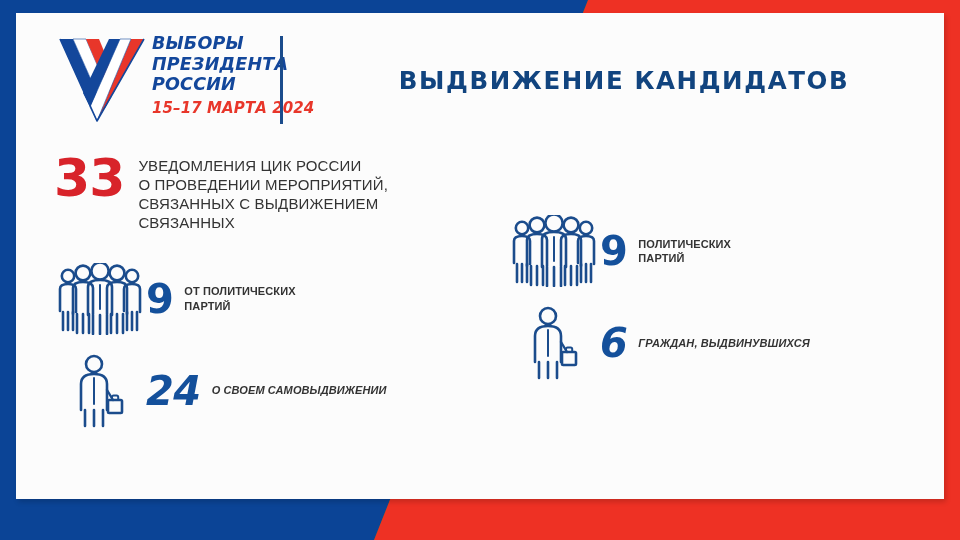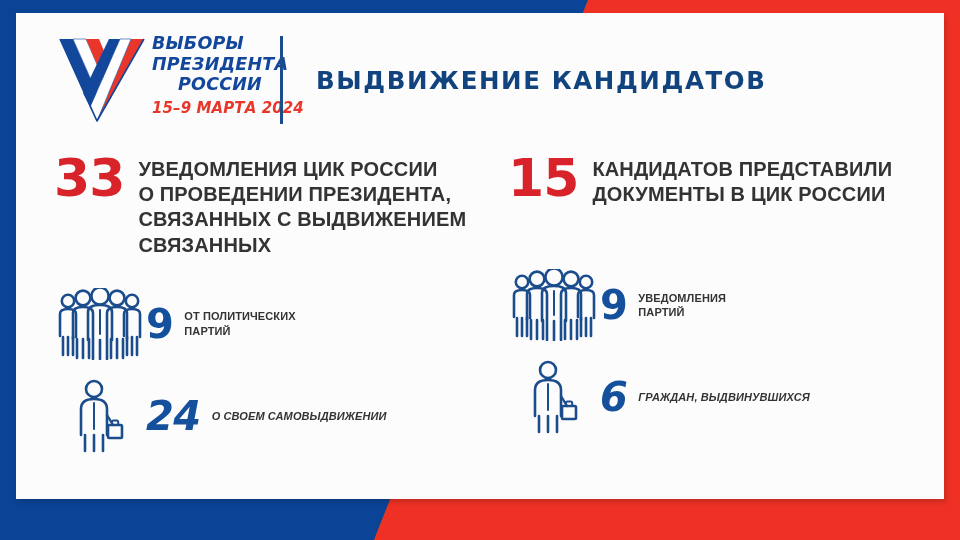--- a/index.html
+++ b/index.html
@@ -64,42 +64,42 @@
     font-family: "DejaVu Sans", sans-serif;
     font-style: italic;
     font-weight: bold;
     color: #13479B;
     letter-spacing: 0.2px;
     white-space: nowrap;
     line-height: 1.0;
   }
   .ll1 { font-size: 17.5px; }
   .ll2 { font-size: 17.5px; margin-top: 3px; }
-  .ll3 { font-size: 17.5px; margin-top: 3px; text-align: center; }
+  .ll3 { font-size: 17.5px; margin-top: 3px; }
   .logo-date {
     font-family: "DejaVu Sans", sans-serif;
     font-style: italic;
     font-weight: bold;
     font-size: 15px;
     color: #E8362A;
     margin-top: 5px;
     white-space: nowrap;
     letter-spacing: 0.1px;
   }
   .divider {
     position: absolute;
     left: 264px; top: 23px;
     width: 3px; height: 88px;
     background: #1B4C8C;
   }
   .page-title {
     position: absolute;
-    left: 300px; top: 53px;
+    left: 308px; top: 53px;
     width: 600px;
-    text-align: left;
+    text-align: center;
     font-family: "DejaVu Sans", sans-serif;
     font-size: 24.5px;
     font-weight: bold;
     color: #11447F;
     letter-spacing: 1.6px;
     white-space: nowrap;
   }
 
   
   .col {
@@ -122,22 +122,22 @@
     font-weight: bold;
     color: #D8232A;
     line-height: 0.98;
     letter-spacing: -1px;
     flex: 0 0 auto;
   }
   .bigstat .txt {
     margin-left: 14px;
     margin-top: 4px;
     font-family: "Liberation Sans", sans-serif;
-    font-size: 20px;
-    font-weight: bold;
+    font-size: 15px;
+    font-weight: normal;
     color: #333333;
     line-height: 1.26;
     letter-spacing: 0.15px;
   }
   .bigstat .txt div { white-space: nowrap; }
 
   
   .iconrow {
     display: flex;
     align-items: center;
@@ -201,36 +201,36 @@
             <polygon points="64,6 53,6 27,60 34,74" fill="#13479B"></polygon>
           </g>
 
           <path d="M4,6 L41,88 L88,6" fill="none" stroke="#13479B" stroke-width="1.6" stroke-linejoin="round"></path>
         </svg>
 
         <div class="logo-lines">
           <div class="logo-line ll1">ВЫБОРЫ</div>
           <div class="logo-line ll2">ПРЕЗИДЕНТА</div>
           <div class="logo-line ll3">РОССИИ</div>
-          <div class="logo-date">15–9 МАРТА 2024</div>
+          <div class="logo-date">15–17 МАРТА 2024</div>
         </div>
       </div>
 
       <div class="divider"></div>
 
       <div class="page-title">ВЫДВИЖЕНИЕ КАНДИДАТОВ</div>
     </div>
 
     <div class="col col-left">
 
       <div class="bigstat">
         <div class="num">33</div>
         <div class="txt">
           <div>УВЕДОМЛЕНИЯ ЦИК РОССИИ</div>
-          <div>О ПРОВЕДЕНИИ ПРЕЗИДЕНТА,</div>
+          <div>О ПРОВЕДЕНИИ МЕРОПРИЯТИЙ,</div>
           <div>СВЯЗАННЫХ С ВЫДВИЖЕНИЕМ</div>
           <div>СВЯЗАННЫХ</div>
         </div>
       </div>
 
       <div class="iconrow row-group">
         <div class="icon-wrap">
           <svg width="86" height="72" viewBox="0 0 86 72">
             <g fill="none" stroke="#1B4C8C" stroke-width="2.6" stroke-linecap="round" stroke-linejoin="round">
 
@@ -278,27 +278,20 @@
         </div>
         <div class="num">24</div>
         <div class="txt">
           <div>О СВОЕМ САМОВЫДВИЖЕНИИ</div>
         </div>
       </div>
     </div>
 
     <div class="col col-right">
 
-      <div class="bigstat">
-        <div class="num">15</div>
-        <div class="txt">
-          <div>КАНДИДАТОВ ПРЕДСТАВИЛИ</div>
-          <div>ДОКУМЕНТЫ В ЦИК РОССИИ</div>
-        </div>
-      </div>
 
       <div class="iconrow row-group right">
         <div class="icon-wrap">
           <svg width="86" height="72" viewBox="0 0 86 72">
             <g fill="none" stroke="#1B4C8C" stroke-width="2.6" stroke-linecap="round" stroke-linejoin="round">
               <circle cx="11" cy="13" r="6.2"></circle>
               <path d="M3,26 q0,-5 8,-5 q8,0 8,5 l0,23 M3,26 l0,22 M6,49 l0,18 M11,49 l0,18 M16,49 l0,18"></path>
               <circle cx="75" cy="13" r="6.2"></circle>
               <path d="M67,26 q0,-5 8,-5 q8,0 8,5 l0,23 M67,26 l0,22 M70,49 l0,18 M75,49 l0,18 M80,49 l0,18"></path>
               <circle cx="26" cy="10" r="7.4"></circle>
@@ -306,21 +299,21 @@
               <circle cx="60" cy="10" r="7.4"></circle>
               <path d="M50,25 q0,-6 10,-6 q10,0 10,6 l0,26 M50,25 l0,26 M54,51 l0,19 M60,51 l0,19 M66,51 l0,19"></path>
               <circle cx="43" cy="8" r="8.6"></circle>
               <path d="M31,24 q0,-7 12,-7 q12,0 12,7 l0,28 M31,24 l0,28 M36,52 l0,19 M43,52 l0,19 M50,52 l0,19"></path>
               <path d="M43,22 l0,24" stroke-width="2"></path>
             </g>
           </svg>
         </div>
         <div class="num">9</div>
         <div class="txt">
-          <div>УВЕДОМЛЕНИЯ</div>
+          <div>ПОЛИТИЧЕСКИХ</div>
           <div>ПАРТИЙ</div>
         </div>
       </div>
 
       <div class="iconrow row-single">
         <div class="icon-wrap">
           <svg width="56" height="74" viewBox="0 0 56 74">
             <g fill="none" stroke="#1B4C8C" stroke-width="2.6" stroke-linecap="round" stroke-linejoin="round">
               <circle cx="22" cy="10" r="8"></circle>
               <path d="M9,30 q0,-10 13,-10 q13,0 13,10 l0,26 M9,30 l0,26"></path>

